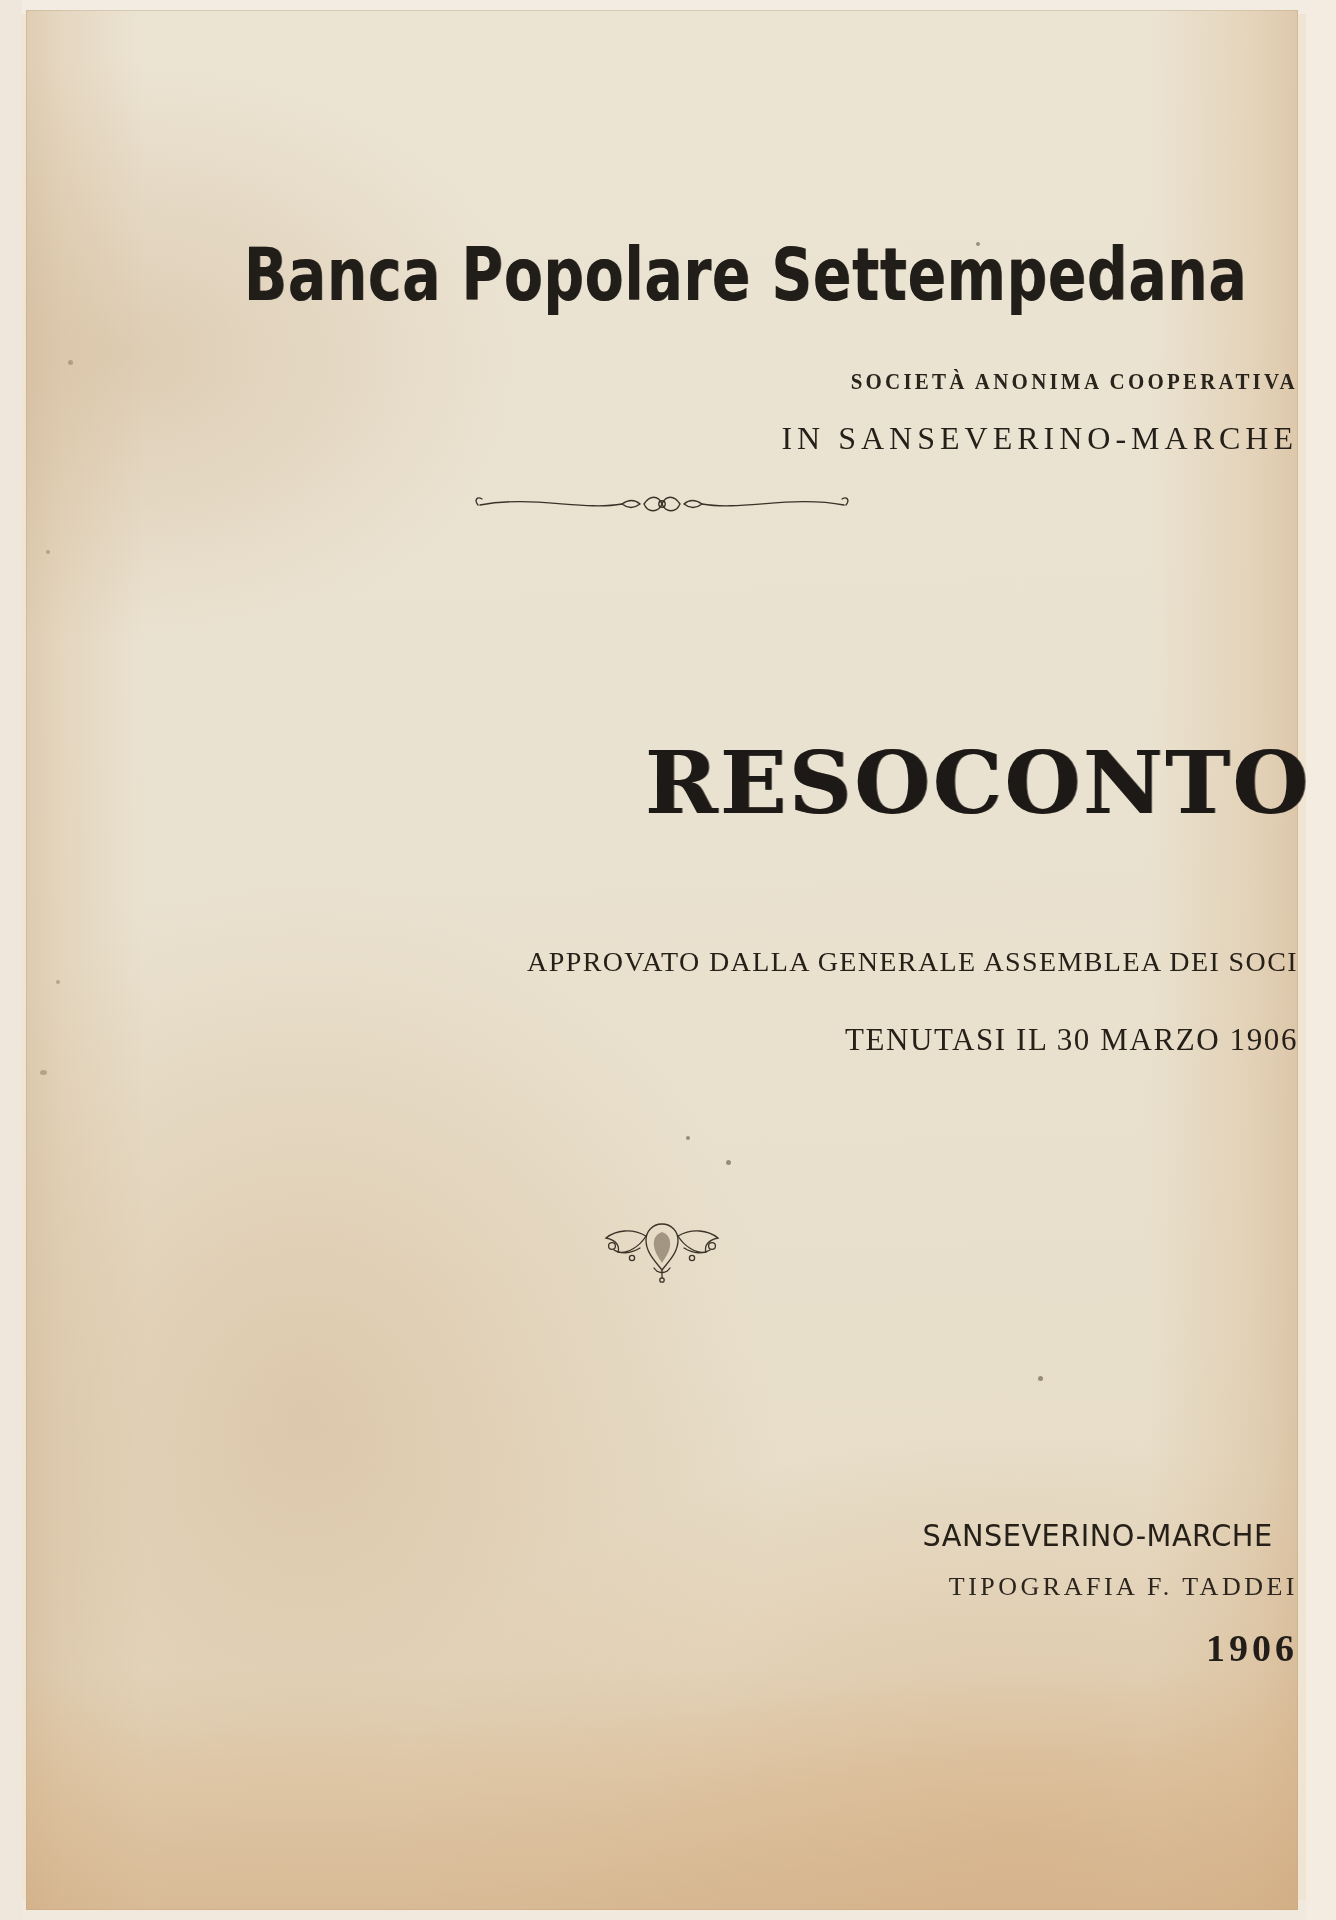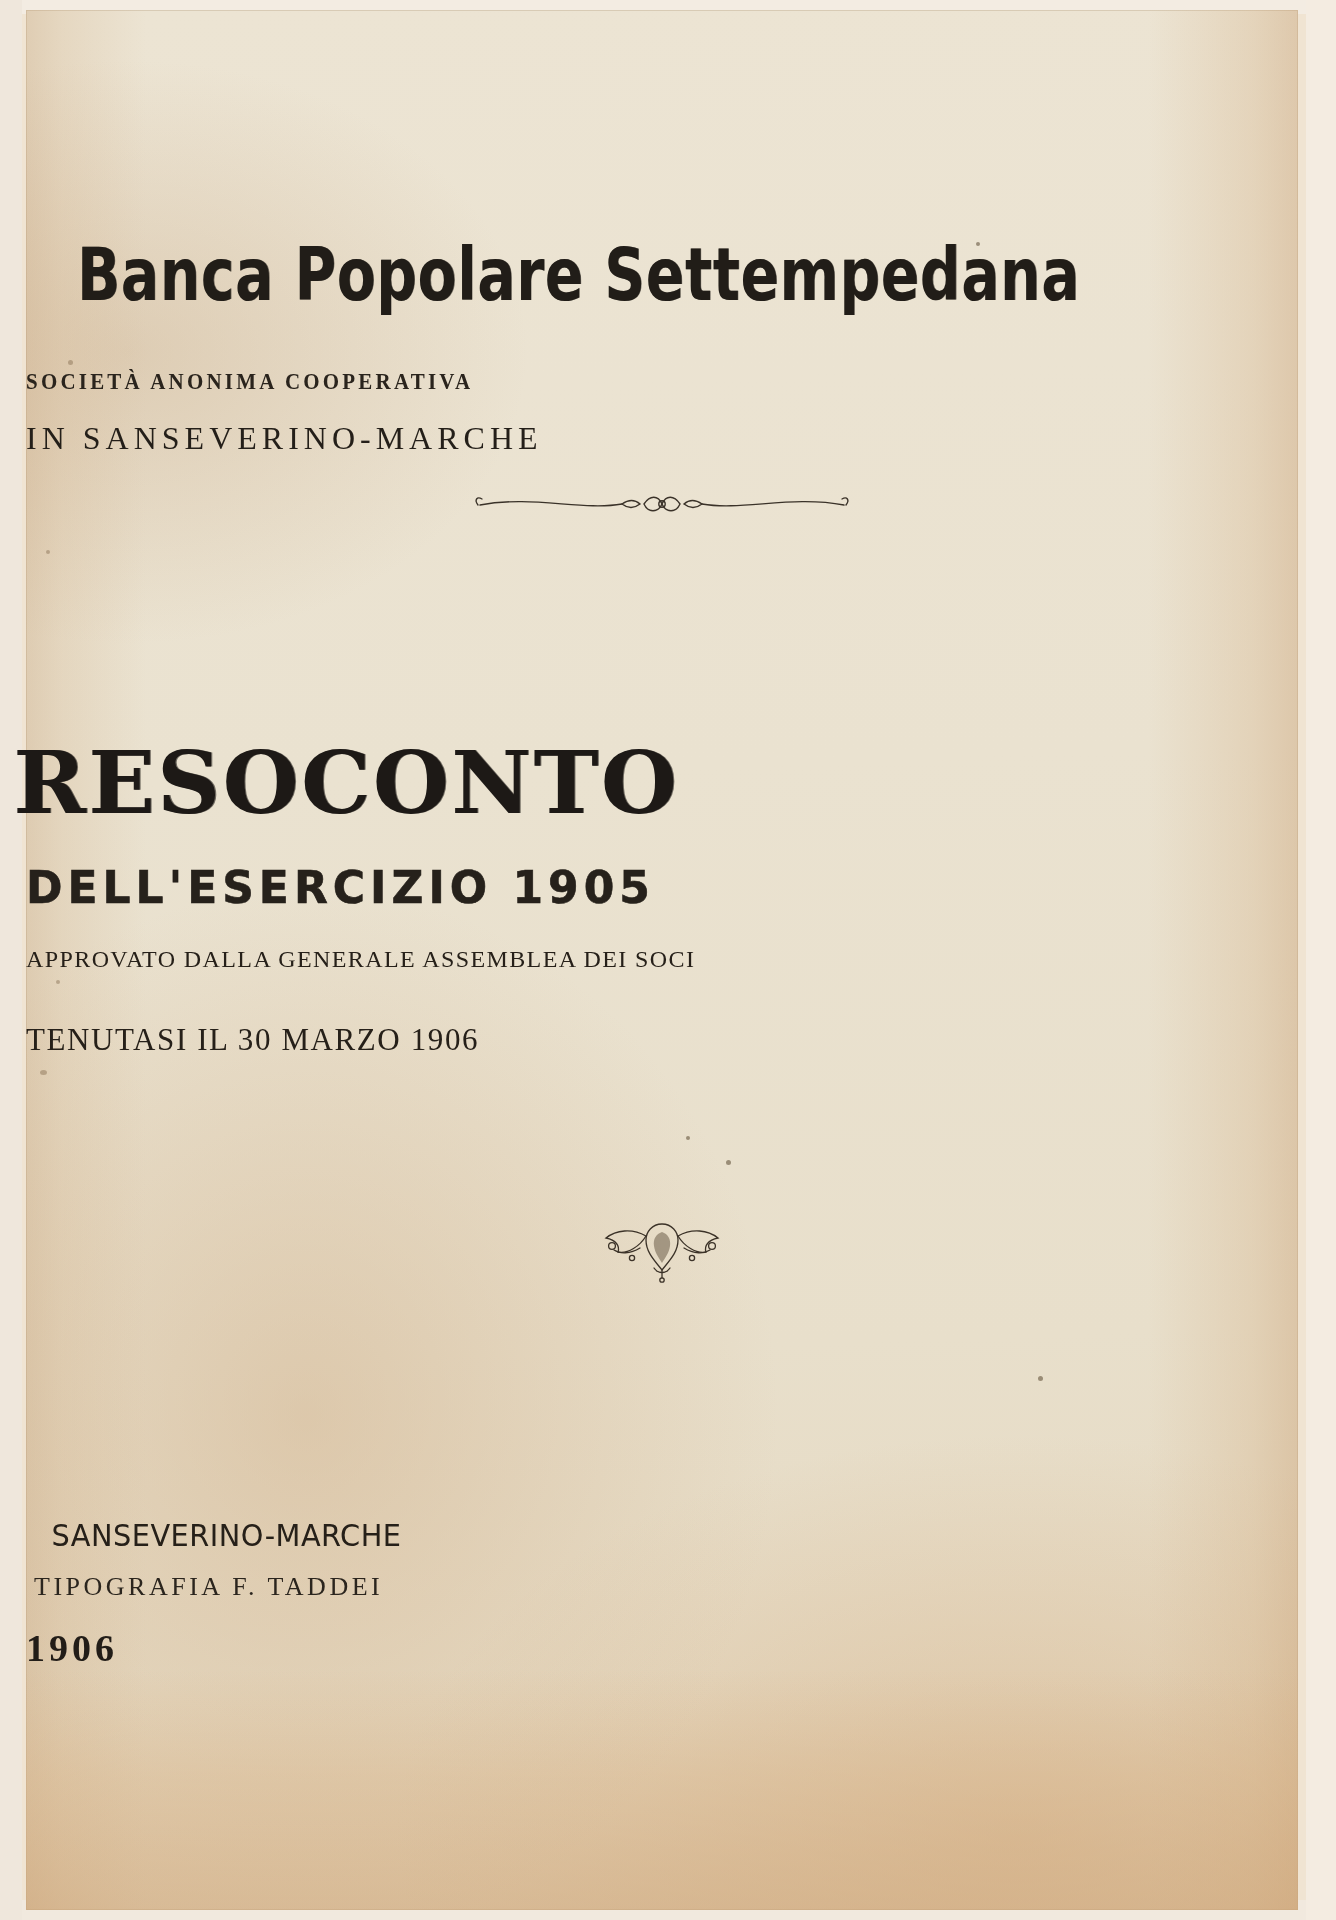--- a/index.html
+++ b/index.html
@@ -78,21 +78,21 @@
     border-radius: 50%;
     pointer-events: none;
   }
 
   
   .content {
     position: absolute;
     left: 0; top: 0;
     width: 1272px;
     height: 1900px;
-    text-align: left;
+    text-align: right;
     color: #241f1a;
   }
 
   .bank-name {
     position: absolute;
     left: 0; right: 0;
     top: 228px;
     font-family: "DejaVu Sans", sans-serif;
     font-weight: 700;
     font-size: 62px;
@@ -160,21 +160,21 @@
     color: #26211b;
     -webkit-text-stroke: 0.6px #26211b;
   }
 
   .sub-approvato {
     position: absolute;
     left: 0; right: 0;
     top: 936px;
     font-family: "Liberation Serif", serif;
     font-weight: 400;
-    font-size: 24px;
+    font-size: 28px;
     letter-spacing: 1.4px;
     color: #262019;
   }
 
   .sub-tenutasi {
     position: absolute;
     left: 0; right: 0;
     top: 1012px;
     font-family: "Liberation Serif", serif;
     font-weight: 400;
@@ -274,21 +274,20 @@
             <path d="M208 15 c -6 -9 -14 -9 -18 0 c 4 9 14 9 18 0 z"></path>
             <circle cx="190" cy="15" r="3.2"></circle>
             <path d="M6 16 c -4 -5 -1 -9 4 -6"></path>
             <path d="M374 16 c 4 -5 1 -9 -4 -6"></path>
           </g>
         </svg>
       </div>
 
       <div class="main-title">RESOCONTO</div>
 
-      <div class="sub-esercizio">DELL'ESERCIZIO 1905</div>
 
       <div class="sub-approvato">APPROVATO DALLA GENERALE ASSEMBLEA DEI SOCI</div>
 
       <div class="sub-tenutasi">TENUTASI IL 30 MARZO 1906</div>
 
       <div class="orn-mid">
         <svg width="140" height="80" viewBox="0 0 140 80" aria-hidden="true">
           <g stroke="#3b3228" stroke-width="1.3" fill="none" stroke-linecap="round">
             <path d="M70 14 c -10 0 -16 8 -16 16 c 0 12 8 20 16 30 c 8 -10 16 -18 16 -30 c 0 -8 -6 -16 -16 -16 z"></path>
             <path d="M70 22 c -6 2 -9 7 -8 14 c 1 7 5 12 8 17 c 3 -5 7 -10 8 -17 c 1 -7 -2 -12 -8 -14 z" fill="#6b5c48" stroke="none" opacity="0.55"></path>

